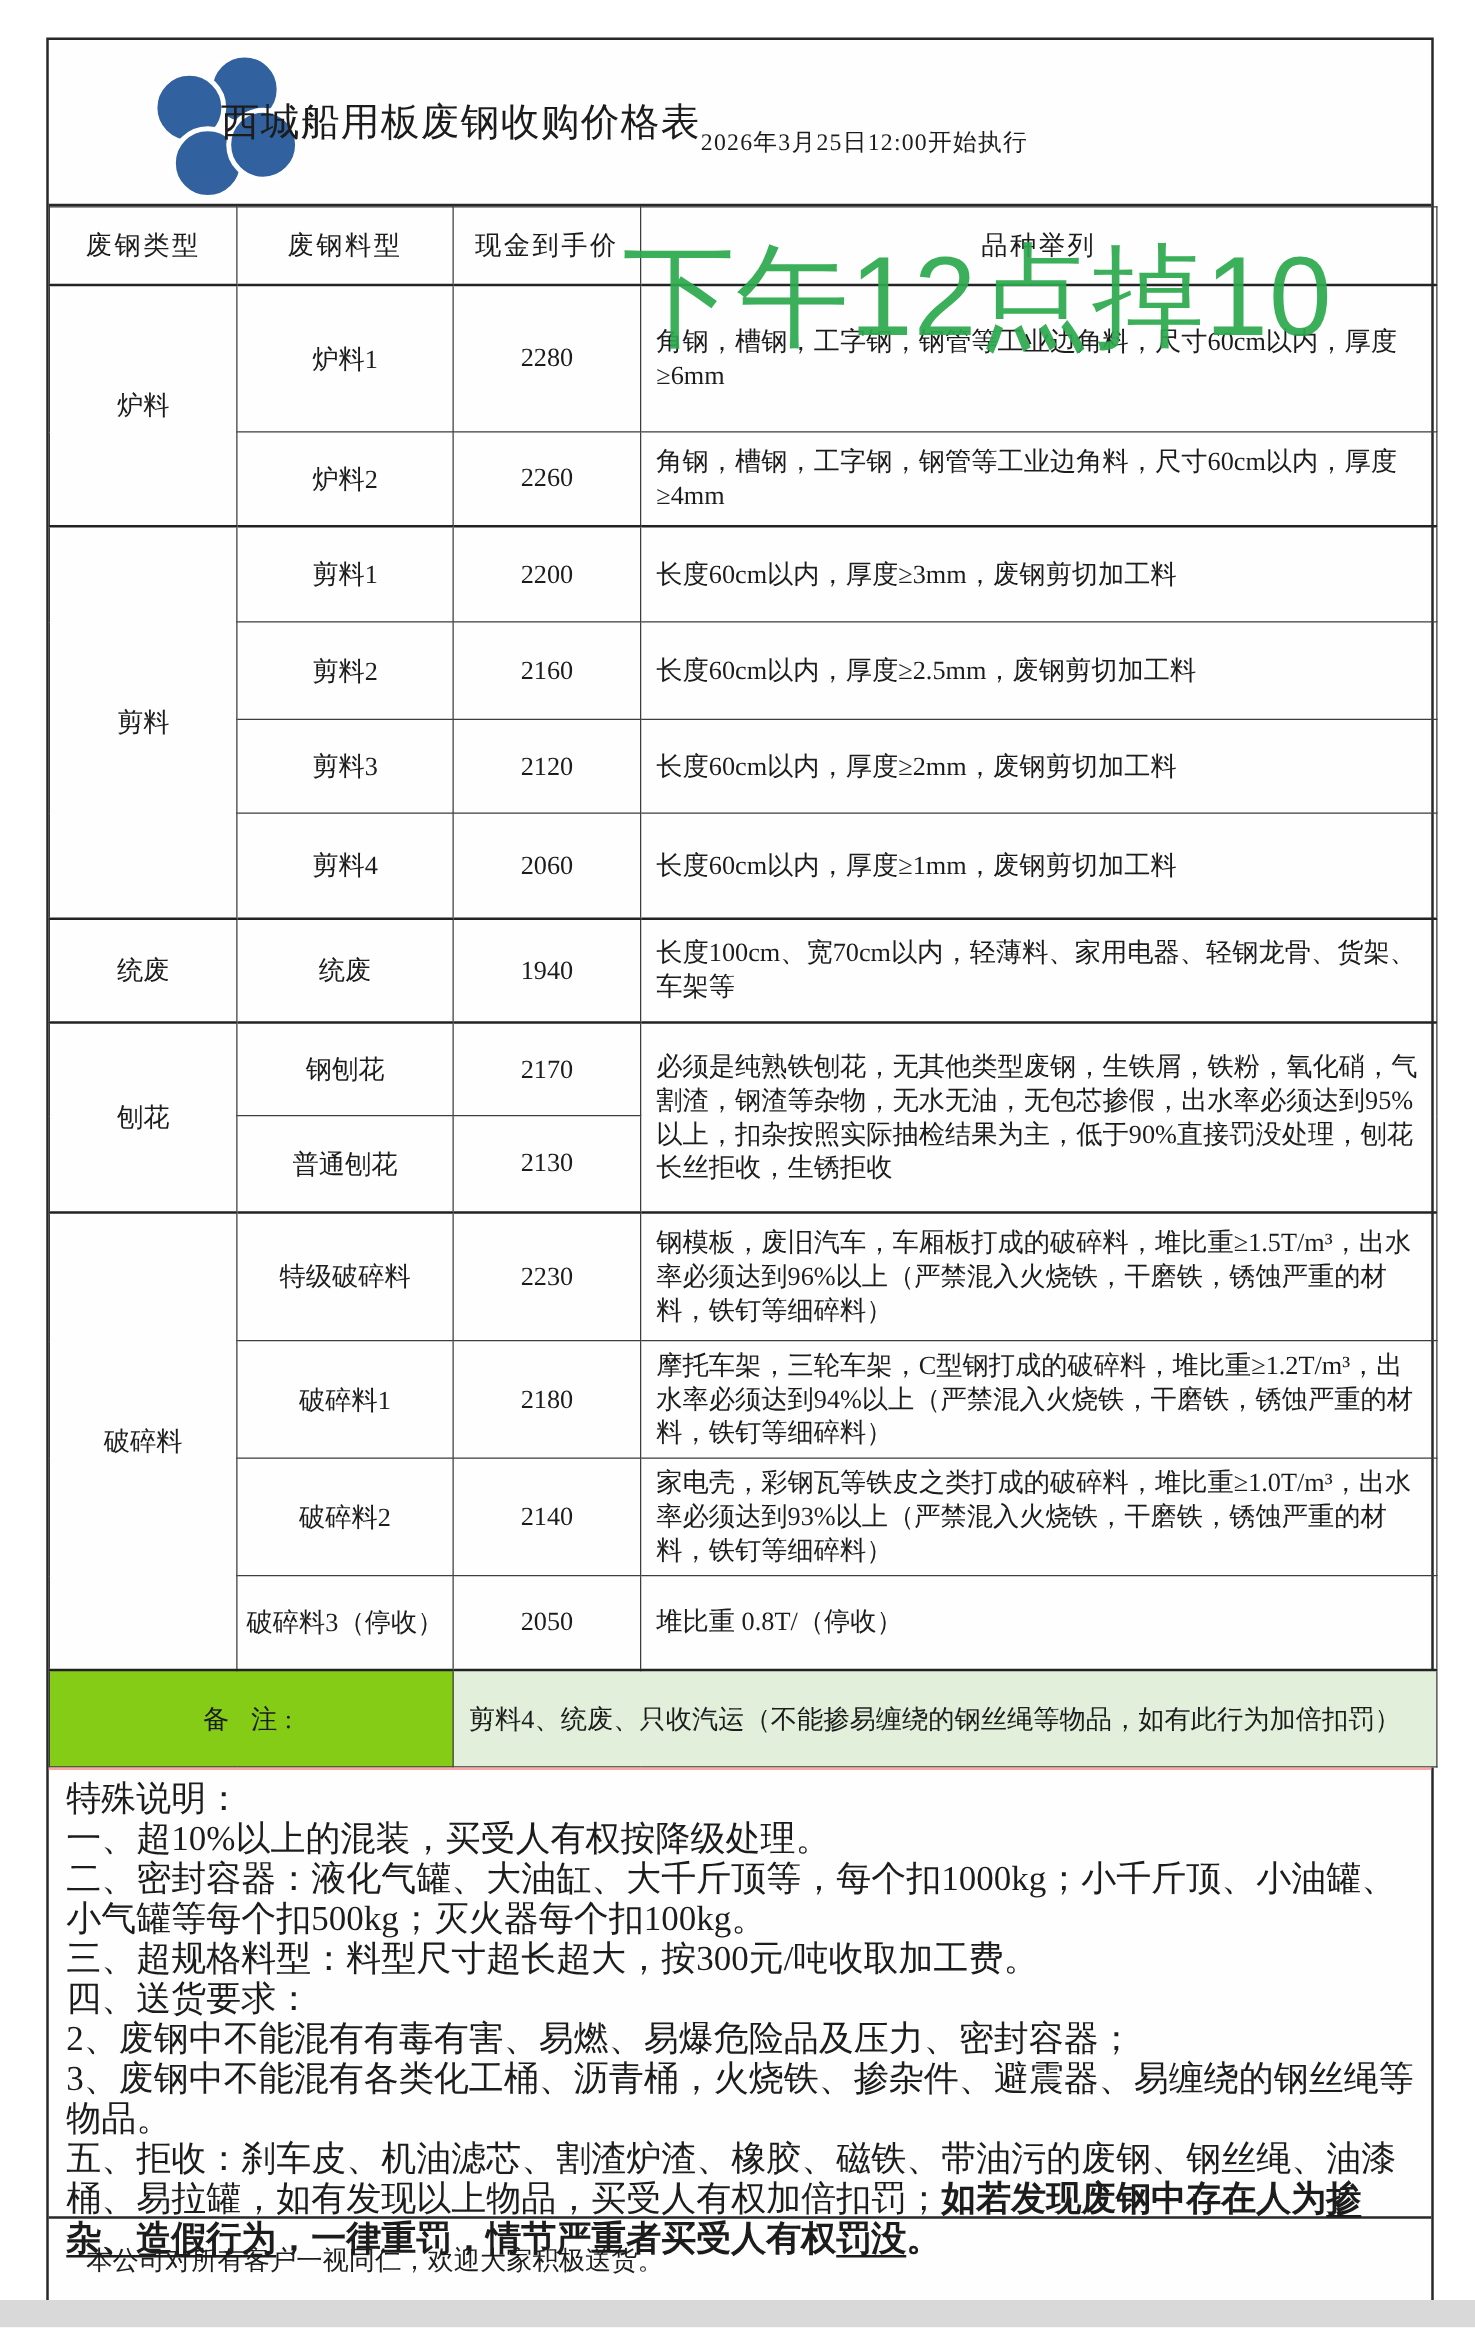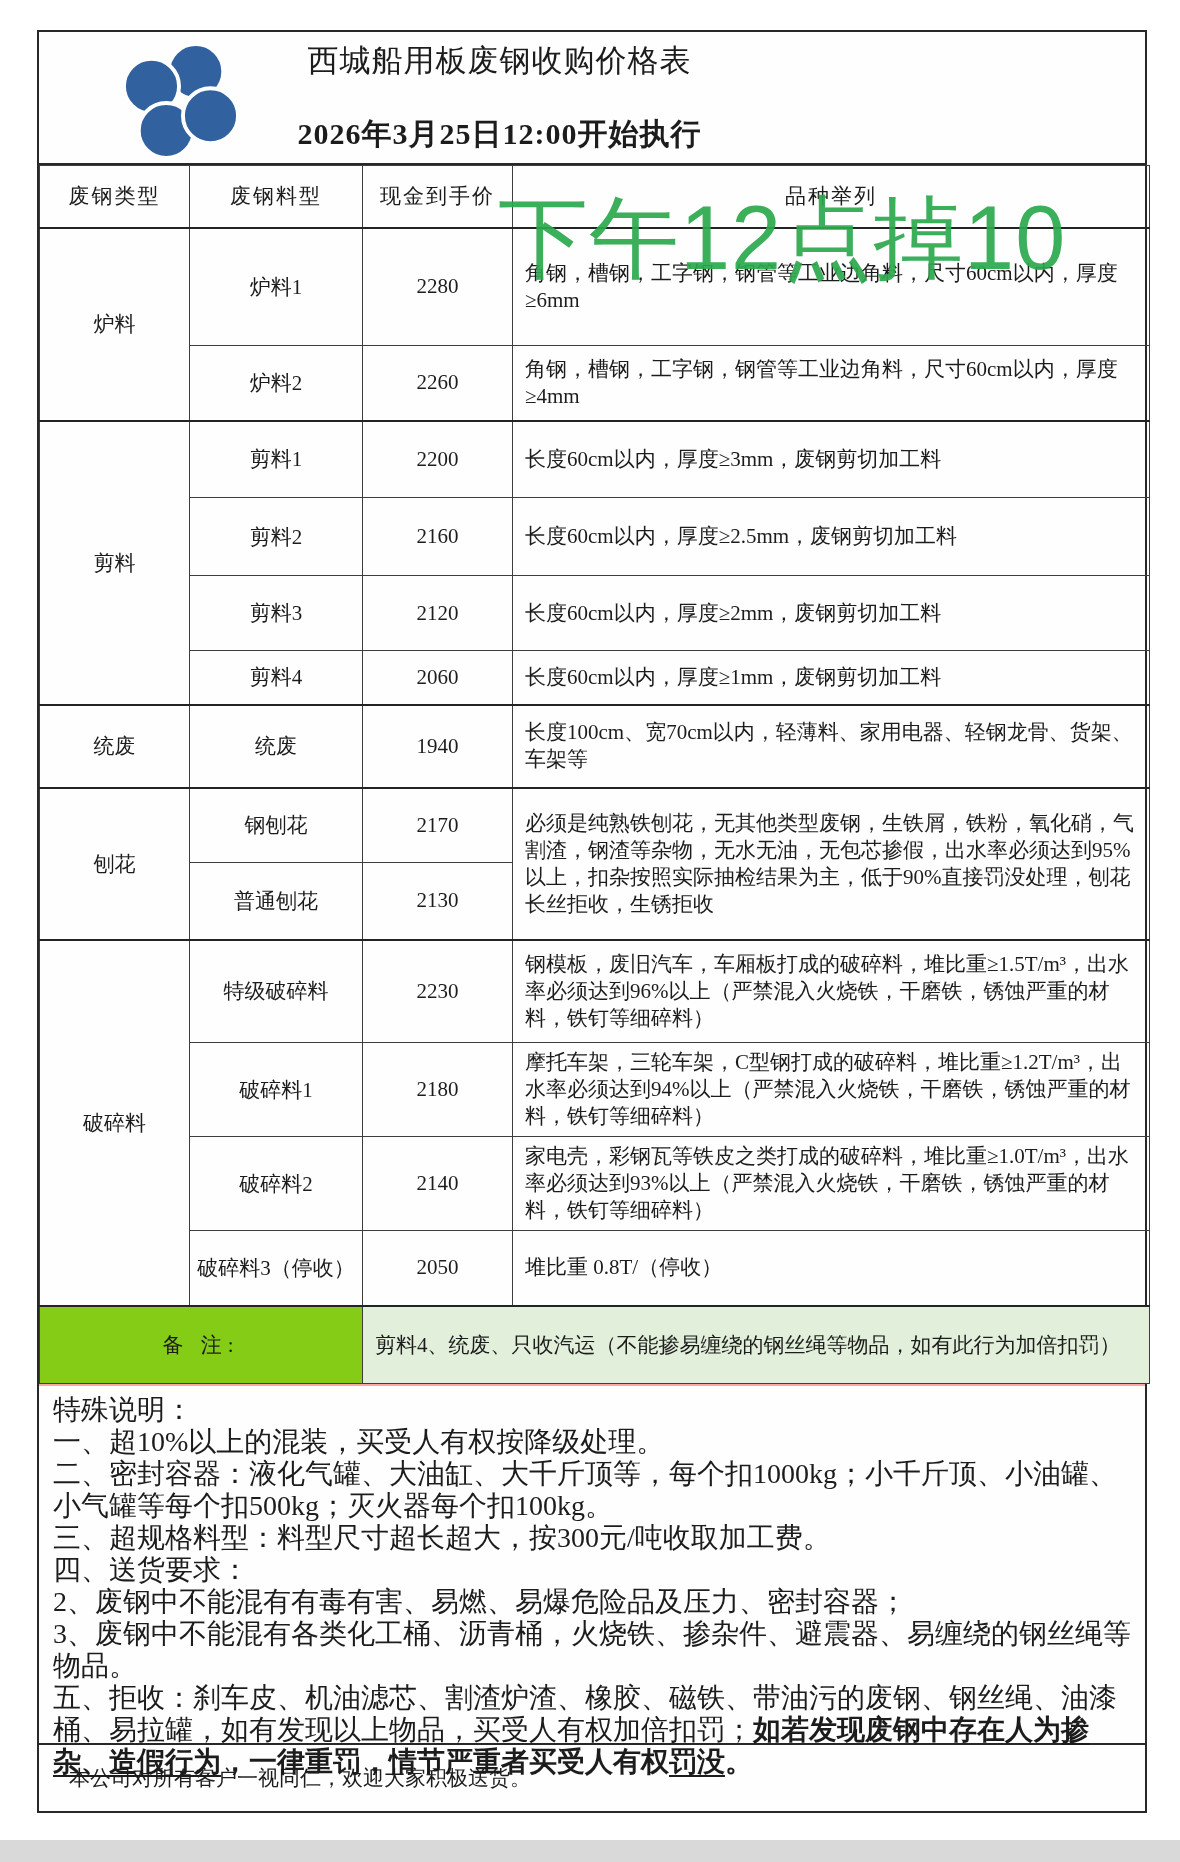--- a/index.html
+++ b/index.html
@@ -10,25 +10,25 @@
   }
   .sheet{
     position:absolute;left:37px;top:30px;width:1110px;
     border:2px solid #282828;background:#fefefe;box-sizing:border-box;
   }
   
   .sheet-header{position:relative;height:133px;border-bottom:2px solid #282828;box-sizing:border-box;}
   .logo{position:absolute;left:83px;top:10px;}
   .titles{
     position:absolute;left:0;top:0;width:100%;height:100%;
-    display:flex;flex-direction:column;align-items:center;justify-content:center;
+    display:flex;flex-direction:row;align-items:center;justify-content:center;
     padding-right:185px;box-sizing:border-box;
   }
   .title{font-size:31px;letter-spacing:1px;font-weight:400;}
-  .subtitle{font-size:30px;margin-top:32px;letter-spacing:1px;font-weight:bold;}
+  .subtitle{font-size:19px;margin-top:32px;letter-spacing:1px;}
   
   table.price{border-collapse:collapse;table-layout:fixed;width:1110px;}
   table.price th,table.price td{
     border:1px solid #3d3d3d;box-sizing:border-box;
     font-weight:400;font-size:21px;vertical-align:middle;
   }
   table.price th{height:62px;text-align:center;letter-spacing:2px;}
   td.c{text-align:center;}
   td.desc{padding:6px 10px 6px 12px;line-height:27px;text-align:left;}
   tr.sep td{border-top:2px solid #232323;}
@@ -117,21 +117,21 @@
     <tr style="height:78px">
       <td class="c">剪料2</td>
       <td class="c">2160</td>
       <td class="desc">长度60cm以内，厚度≥2.5mm，废钢剪切加工料</td>
     </tr>
     <tr style="height:75px">
       <td class="c">剪料3</td>
       <td class="c">2120</td>
       <td class="desc">长度60cm以内，厚度≥2mm，废钢剪切加工料</td>
     </tr>
-    <tr style="height:54px">
+    <tr style="height:84px">
       <td class="c">剪料4</td>
       <td class="c">2060</td>
       <td class="desc">长度60cm以内，厚度≥1mm，废钢剪切加工料</td>
     </tr>
 
     <tr class="sep" style="height:83px">
       <td class="c">统废</td>
       <td class="c">统废</td>
       <td class="c">1940</td>
       <td class="desc">长度100cm、宽70cm以内，轻薄料、家用电器、轻钢龙骨、货架、车架等</td>

